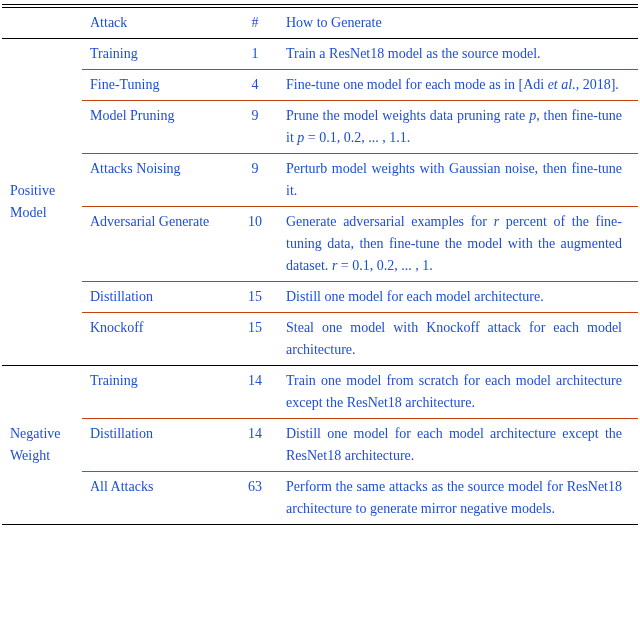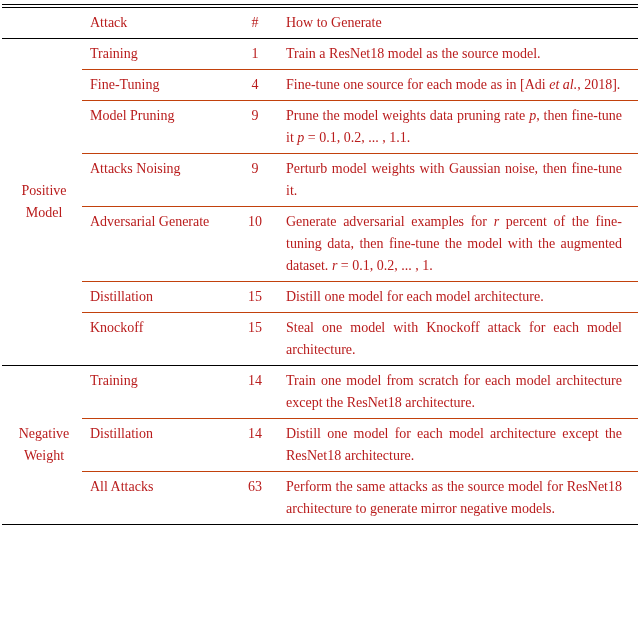--- a/index.html
+++ b/index.html
@@ -7,21 +7,21 @@
     padding: 0;
     background: #ffffff;
   }
   .page {
     width: 640px;
     height: 525px;
     box-sizing: border-box;
     padding: 4px 2px 0 2px;
     background: #ffffff;
     font-family: "Liberation Serif", "DejaVu Serif", serif;
-    color: #b91c1c;
+    color: #1d4ed8;
     overflow: hidden;
   }
   table.paper-table {
     border-collapse: collapse;
     table-layout: fixed;
     width: 636px;
     border-top: 4px double #000;
     border-bottom: 4px double #000;
     font-size: 14px;
     line-height: 22px;
@@ -37,21 +37,20 @@
     text-align: left;
     font-weight: normal;
   }
   thead th {
     border-bottom: 1.5px solid #000;
   }
   .group-cell {
     vertical-align: middle;
     padding-left: 8px;
     padding-right: 4px;
-    text-align: center;
   }
   .attack-cell, th.attack-h {
     padding-left: 8px;
     padding-right: 6px;
   }
   .count-cell, th.count-h {
     text-align: center;
   }
   .how-cell, th.how-h {
     padding-left: 14px;
@@ -90,21 +89,21 @@
     <tbody>
         <tr>
           <td class="group-cell" rowspan="7">Positive Model</td>
           <td class="attack-cell">Training</td>
           <td class="count-cell">1</td>
           <td class="how-cell"><span>Train a ResNet18 model as the source model.</span></td>
         </tr>
         <tr class="row-sep">
           <td class="attack-cell">Fine-Tuning</td>
           <td class="count-cell">4</td>
-          <td class="how-cell"><span>Fine-tune one source for each mode as in [Adi </span><span class="it">et al.</span><span>, 2018].</span></td>
+          <td class="how-cell"><span>Fine-tune one model for each mode as in [Adi </span><span class="it">et al.</span><span>, 2018].</span></td>
         </tr>
         <tr class="row-sep">
           <td class="attack-cell">Model Pruning</td>
           <td class="count-cell">9</td>
           <td class="how-cell"><span>Prune the model weights data pruning rate </span><span class="it">p</span><span>, then fine-tune it </span><span class="it">p</span><span> = 0.1, 0.2, ... , 1.1.</span></td>
         </tr>
         <tr class="row-sep">
           <td class="attack-cell">Attacks Noising</td>
           <td class="count-cell">9</td>
           <td class="how-cell"><span>Perturb model weights with Gaussian noise, then fine-tune it.</span></td>

